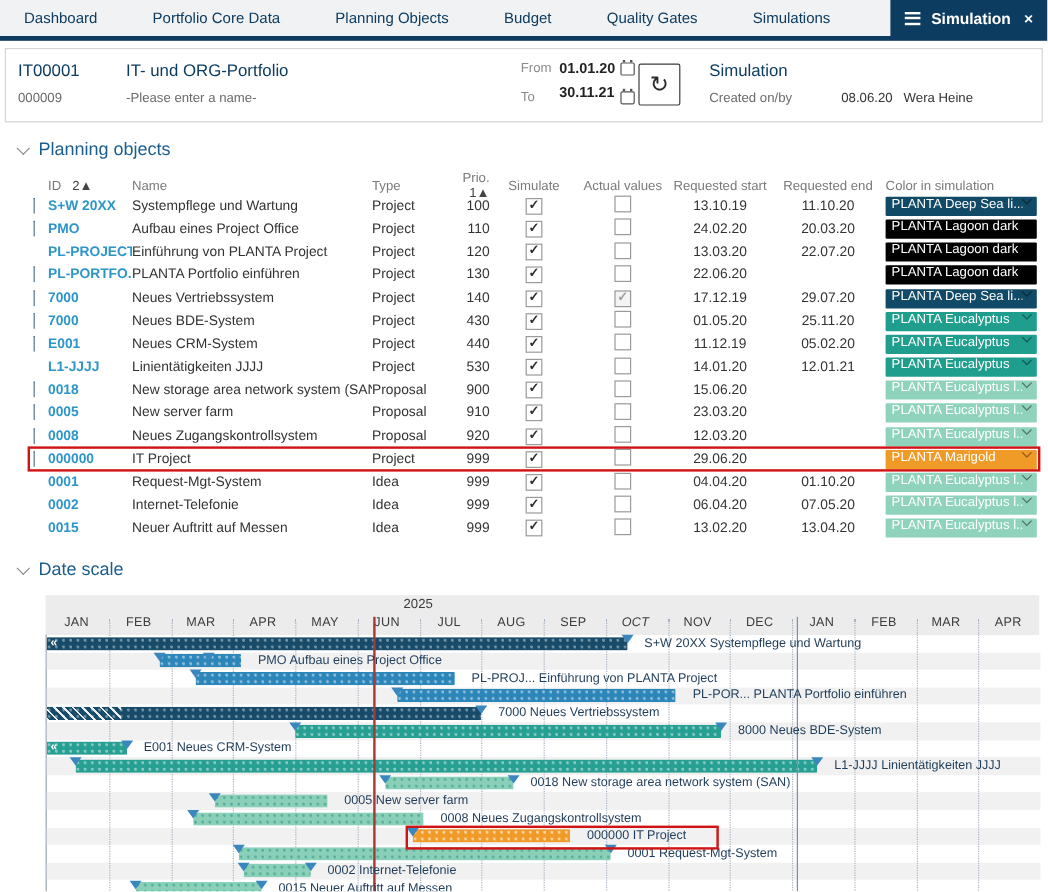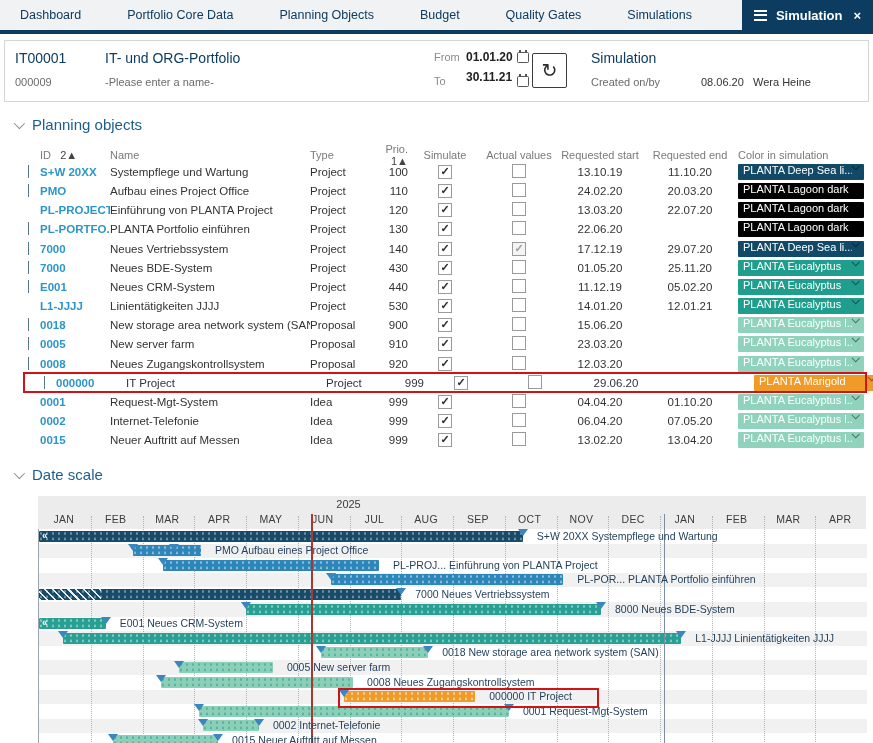--- a/index.html
+++ b/index.html
@@ -45,21 +45,21 @@
        transform:rotate(45deg);margin-left:4px;cursor:pointer;}
   .cb{display:inline-block;width:12px;height:12px;border:1px solid #9a9a9a;background:#fff;
       font-size:11px;line-height:11px;font-weight:bold;color:#2e2e2e;cursor:pointer;text-align:center;}
   .cb.gray{color:#a0a0a0;background:#f4f4f4;}
   .dd{height:16px;display:flex;align-items:flex-start;justify-content:space-between;padding:0 6px 0 5px;
       color:#fff;font-size:11px;white-space:nowrap;cursor:pointer;border-radius:1px;}
   .ddchev{width:5px;height:5px;border-right:1.5px solid rgba(0,0,0,.45);
           border-bottom:1.5px solid rgba(0,0,0,.45);transform:rotate(45deg) translateY(-1px);flex:none;}
   .bg-deepsea{background:#114a66;} .bg-lagoon{background:#000000;} .bg-euca{background:#1f9e8e;}
   .bg-eucal{background:#8fd3bc;} .bg-marigold{background:#f09a28;}
-  .trow.hl{outline:2px solid #d11313;outline-offset:-1px;padding-left:16px;}
+  .trow.hl{outline:2px solid #d11313;outline-offset:-1px;}
   
   .gwrap{position:relative;margin:13px 0 0 38px;width:828px;height:252px;}
   .gband{position:absolute;left:0;top:0;width:828px;height:33px;background:#ececec;
          border-bottom:1px solid #cfcfcf;}
   .gyear{position:absolute;top:2px;font-size:11px;color:#3c3c3c;transform:translateX(-50%);}
   .gmon{position:absolute;top:17px;font-size:10.5px;color:#3c3c3c;letter-spacing:.3px;
         text-align:center;}
   .gbody{position:absolute;left:0;top:33px;width:828px;height:219px;border-left:1px solid #9aa4ae;
          border-bottom:1px solid #c5c5c5;background:#fff;}
   .stripe{position:absolute;left:0;width:828px;height:14.6px;background:#f1f1f1;}
@@ -411,21 +411,21 @@
         <span class="gyear" style="left: 310.5px;">2025</span>
         <span class="gmon" style="left: 0px; width: 51.75px;">JAN</span>
         <span class="gmon" style="left: 51.75px; width: 51.75px;">FEB</span>
         <span class="gmon" style="left: 103.5px; width: 51.75px;">MAR</span>
         <span class="gmon" style="left: 155.25px; width: 51.75px;">APR</span>
         <span class="gmon" style="left: 207px; width: 51.75px;">MAY</span>
         <span class="gmon" style="left: 258.75px; width: 51.75px;">JUN</span>
         <span class="gmon" style="left: 310.5px; width: 51.75px;">JUL</span>
         <span class="gmon" style="left: 362.25px; width: 51.75px;">AUG</span>
         <span class="gmon" style="left: 414px; width: 51.75px;">SEP</span>
-        <span class="gmon" style="left: 465.75px; width: 51.75px;">OCT</span>
+        <span class="gmon" style="left: 465.75px; width: 51.75px; font-style: italic;">OCT</span>
         <span class="gmon" style="left: 517.5px; width: 51.75px;">NOV</span>
         <span class="gmon" style="left: 569.25px; width: 51.75px;">DEC</span>
         <span class="gmon" style="left: 621px; width: 51.75px;">JAN</span>
         <span class="gmon" style="left: 672.75px; width: 51.75px;">FEB</span>
         <span class="gmon" style="left: 724.5px; width: 51.75px;">MAR</span>
         <span class="gmon" style="left: 776.25px; width: 51.75px;">APR</span>
       </div>
     <div class="gbody" id="gbody">
         <div class="stripe" style="top: 14.6px;"></div>
         <div class="stripe" style="top: 43.8px;"></div>

